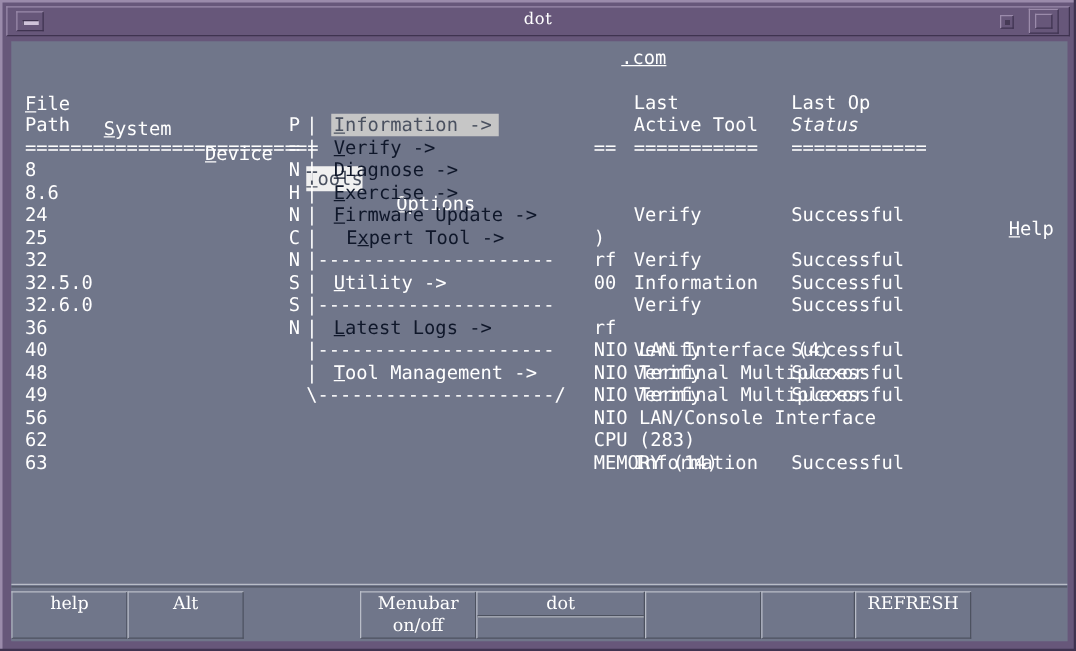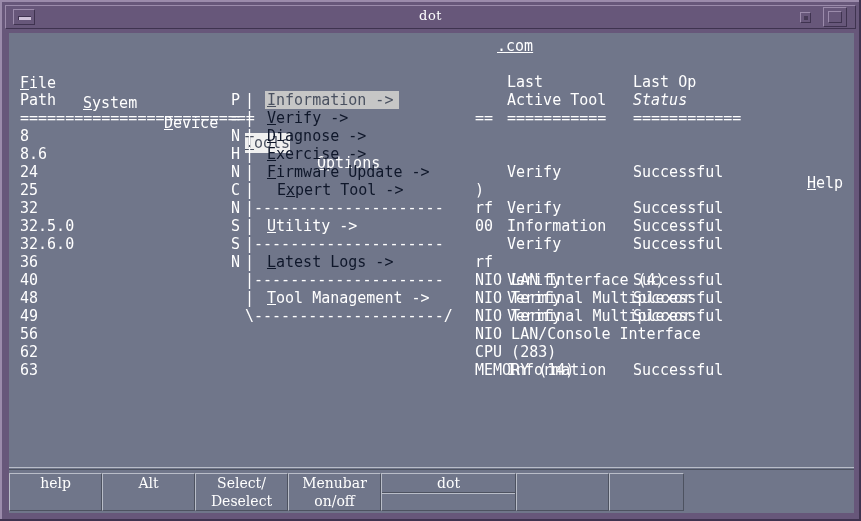--- a/index.html
+++ b/index.html
@@ -258,35 +258,34 @@
       </div>
 
     <div id="fnbar">
       <div id="fnbar-sep"></div>
     <div class="fkey single" style="left: 0px; width: 93px;">
           <span class="l2">help</span>
         </div>
         <div class="fkey single" style="left: 93px; width: 93px;">
           <span class="l2">Alt</span>
         </div>
-        <div class="fkey" style="left: 186px; width: 93px;">
-          <span class="l1">Select/</span>
-          <span class="l2">Deselect</span>
-        </div>
         <div class="fkey" style="left: 279px; width: 93px;">
           <span class="l1">Menubar</span>
           <span class="l2">on/off</span>
         </div>
         <div class="fkey" style="left: 372px; width: 135px;">
           <span class="l1">dot</span>
           <span class="split"></span>
           <span class="l2"></span>
         </div>
         <div class="fkey" style="left: 507px; width: 93px;">
           <span class="l2"></span>
         </div>
         <div class="fkey" style="left: 600px; width: 75px;">
           <span class="l2"></span>
         </div>
+        <div class="fkey single" style="left: 675px; width: 93px;">
+          <span class="l2">REFRESH</span>
+        </div>
       </div>
 
   </div>
 </div>
 
 </body></html>

